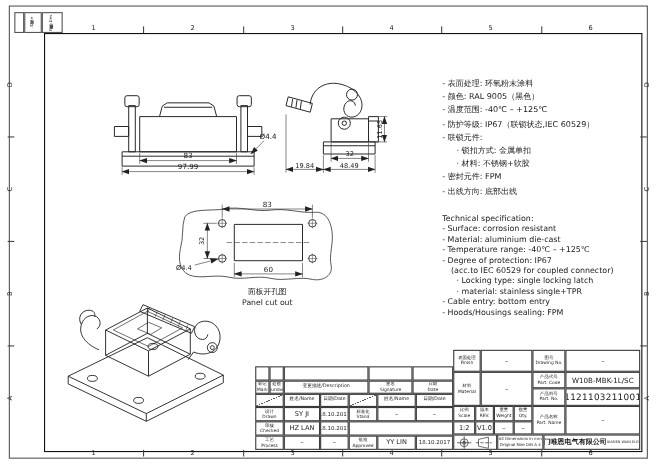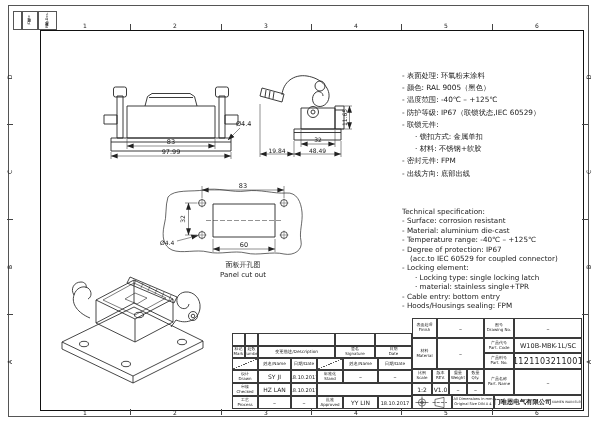--- a/index.html
+++ b/index.html
@@ -12,21 +12,21 @@
   .lt{position:absolute;font-size:6px;color:#222;width:10px;height:8px;text-align:center;transform:rotate(-90deg);line-height:8px;}
   .tickv{position:absolute;width:1px;height:6px;background:#444;}
   .tickh{position:absolute;width:6px;height:1px;background:#444;}
   
   .corner-cell{position:absolute;border:0.5px solid #555;box-sizing:border-box;overflow:hidden;
                font-size:3.5px;color:#333;writing-mode:vertical-rl;transform:rotate(180deg);
                display:flex;align-items:center;justify-content:center;line-height:1.05;}
   
   #specs-cn{left:402px;top:70px;width:188px;}
   #specs-cn div{height:12.2px;font-size:7.3px;line-height:12.2px;white-space:nowrap;overflow:hidden;}
-  #specs-en{left:402px;top:194px;width:188px;margin-top:13px;}
+  #specs-en{left:402px;top:194px;width:188px;}
   #specs-en div{height:9.4px;font-size:7.2px;line-height:9.4px;white-space:nowrap;overflow:hidden;}
   .i1{padding-left:13px;}
   .i2{padding-left:8px;}
   
   .c{position:absolute;border:0.5px solid #3a3a3a;box-sizing:border-box;display:flex;
      align-items:center;justify-content:center;text-align:center;overflow:hidden;background:#fff0;}
   .lb{font-size:4px;line-height:1.2;white-space:pre-line;color:#222;}
   .lb1{font-size:4.3px;line-height:1.1;color:#222;}
   .v6{font-size:6px;} .v5{font-size:5px;} .v65{font-size:6.5px;}
   .v8{font-size:8px;letter-spacing:.3px;}
@@ -248,21 +248,20 @@
     <div>- 出线方向: 底部出线</div>
   </div>
 
   <div class="abs" id="specs-en">
     <div>Technical specification:</div>
     <div>- Surface: corrosion resistant</div>
     <div>- Material: aluminium die-cast</div>
     <div>- Temperature range: -40℃ – +125℃</div>
     <div>- Degree of protection: IP67</div>
     <div class="i2">(acc.to IEC 60529 for coupled connector)</div>
-    <div>- Locking element:</div>
     <div class="i1">· Locking type: single locking latch</div>
     <div class="i1">· material: stainless single+TPR</div>
     <div>- Cable entry: bottom entry</div>
     <div>- Hoods/Housings sealing: FPM</div>
   </div>
 
   <div>
 
     <div class="c" style="left:232px;top:333px;width:13px;height:13px"></div>
     <div class="c" style="left:245px;top:333px;width:13px;height:13px"></div>

